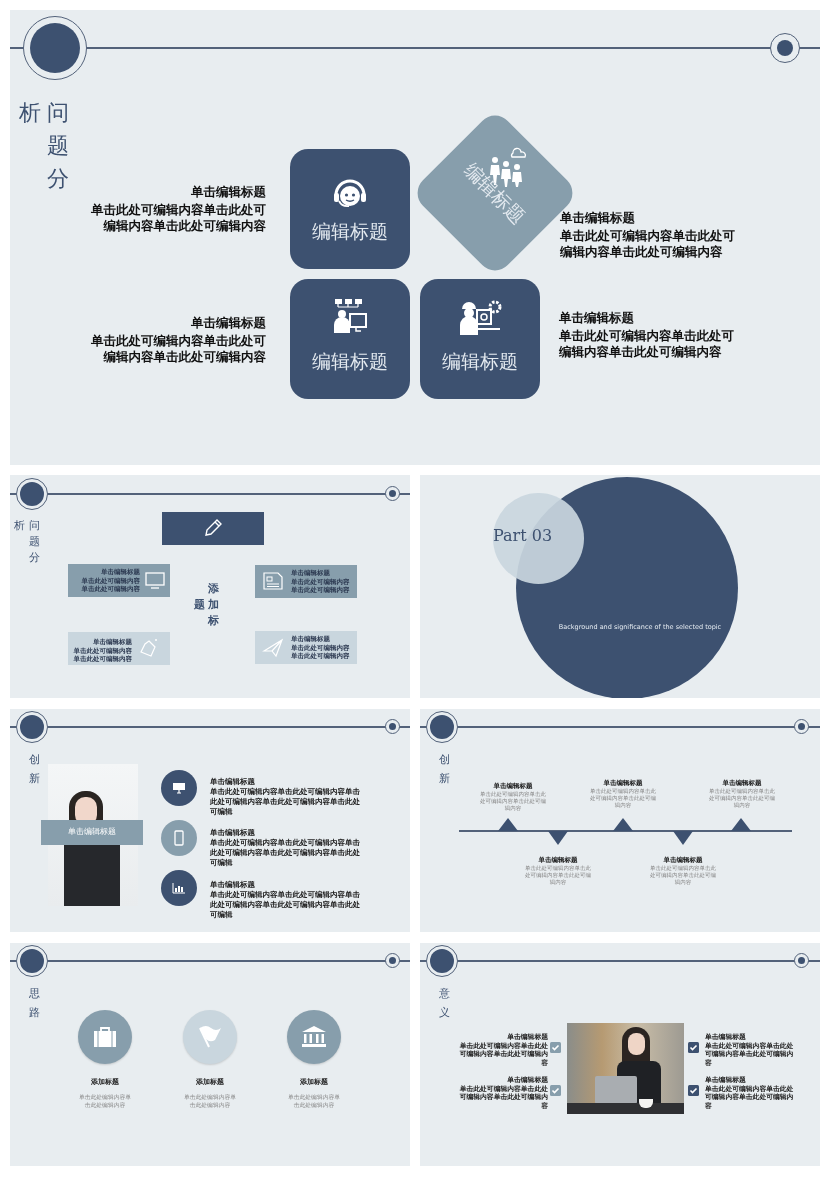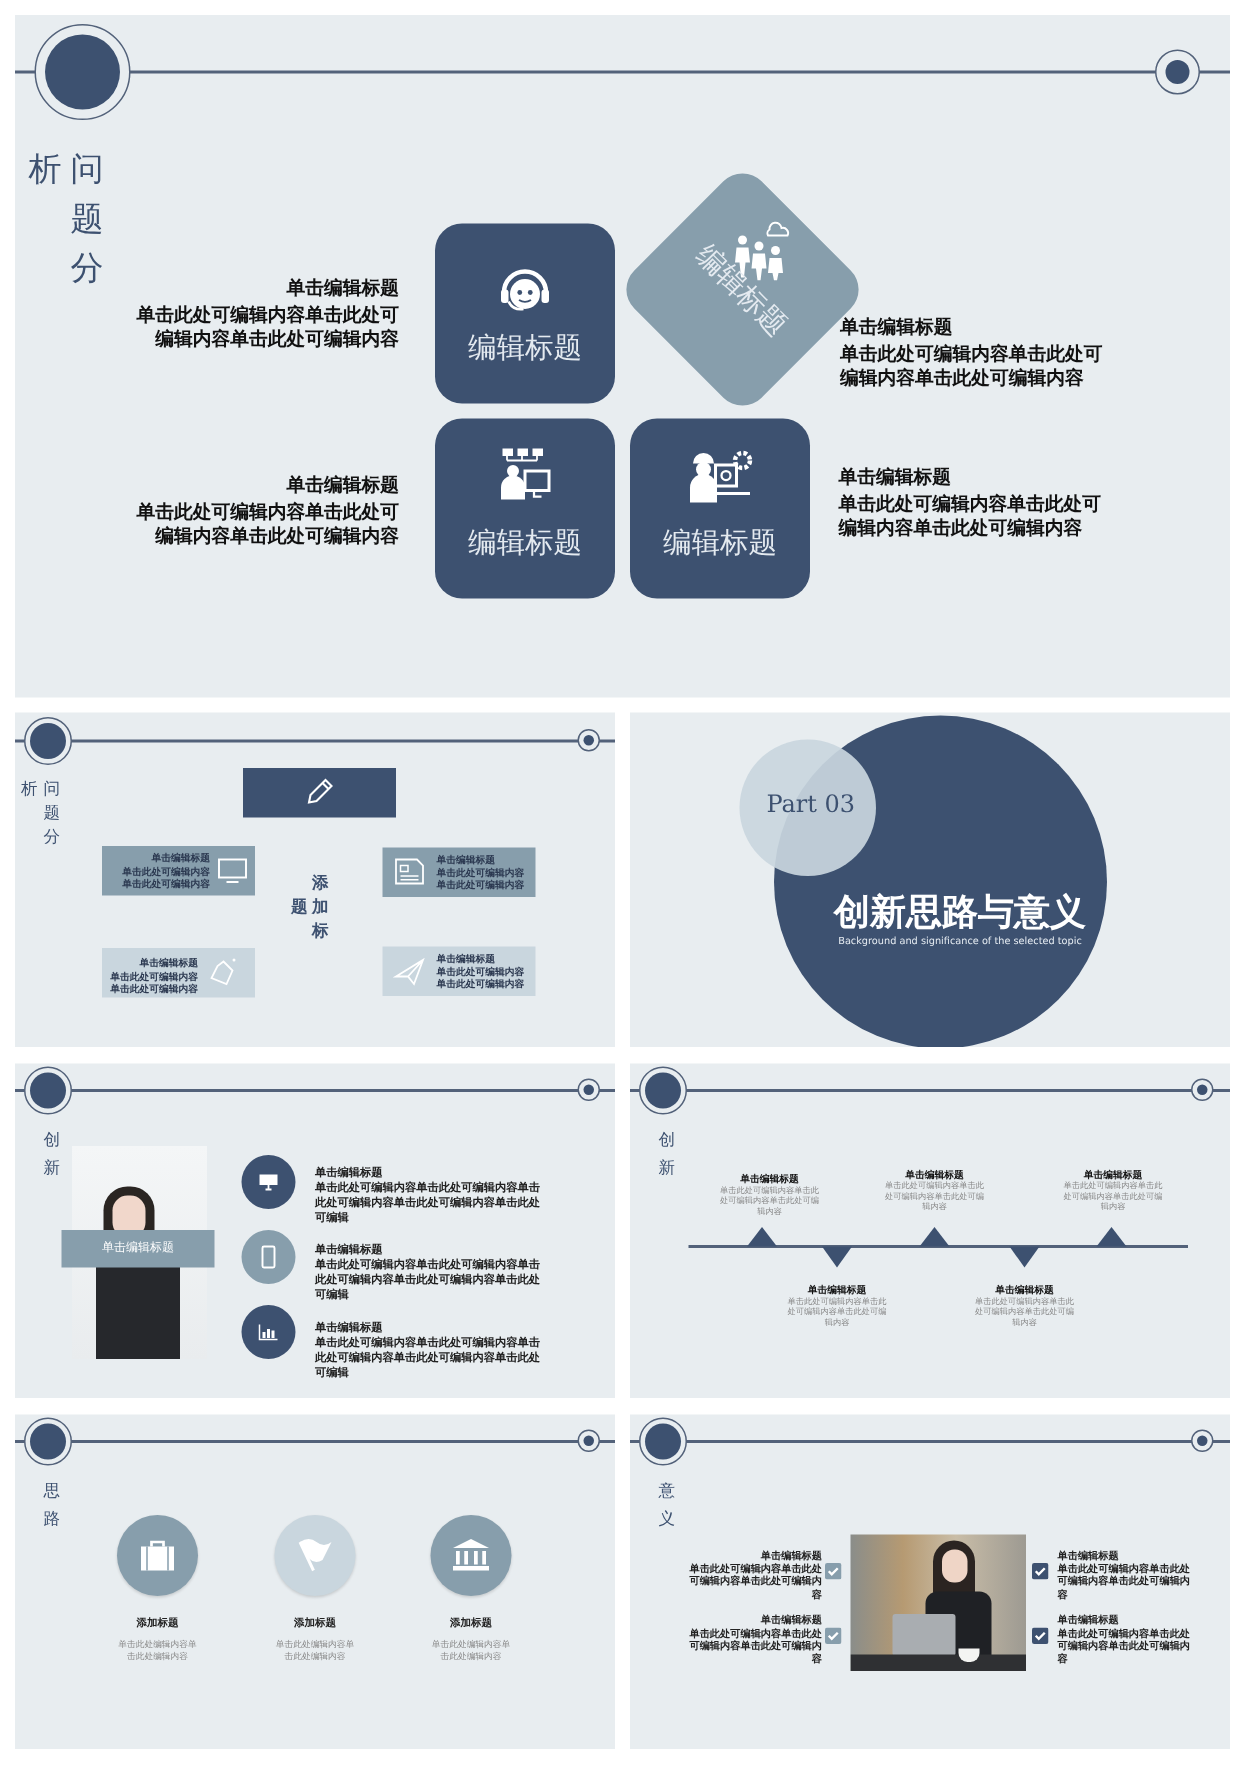--- a/index.html
+++ b/index.html
@@ -173,22 +173,21 @@
       <div>单击编辑标题</div>
       <div>单击此处可编辑内容</div>
       <div>单击此处可编辑内容</div>
     </div>
   </div>
 </div>
 
 <div class="slide" style="left:420px;top:475px;width:400px;height:223px;">
   <div style="position:absolute;left:96px;top:2px;width:222px;height:222px;border-radius:50%;background:#3d5170;"></div>
   <div style="position:absolute;left:73px;top:18px;width:91px;height:91px;border-radius:50%;background:rgba(201,214,222,0.92);"></div>
-  <span style="position:absolute;left:73px;top:51px;width:95px;text-align:center;font-family:'DejaVu Serif',serif;font-size:16px;color:#3d5170;">Part 03</span>
-  <span style="position:absolute;left:120px;top:117px;width:200px;text-align:center;font-size:24px;font-weight:bold;color:#fff;">创新思路与意义</span>
+  <span style="position:absolute;left:73px;top:51px;width:95px;font-family:'DejaVu Serif',serif;font-size:16px;color:#3d5170;">Part 03</span>
   <span style="position:absolute;left:120px;top:148px;width:200px;text-align:center;font-size:6.5px;color:#e6ecf2;">Background and significance of the selected topic</span>
 </div>
 
 <div class="slide" style="left:10px;top:709px;width:400px;height:223px;">
   <div class="hline" style="left:0;top:17px;width:400px;height:1.5px;"></div>
   <div style="position:absolute;left:6px;top:2px;width:32px;height:32px;border-radius:50%;border:1px solid #53627a;background:#e8edf0;"></div>
   <div style="position:absolute;left:10px;top:6px;width:24px;height:24px;border-radius:50%;background:#3d5170;"></div>
   <div style="position:absolute;left:375px;top:10px;width:15px;height:15px;border-radius:50%;border:1px solid #53627a;background:#e8edf0;"></div>
   <div style="position:absolute;left:379px;top:14px;width:7px;height:7px;border-radius:50%;background:#3d5170;"></div>
 

